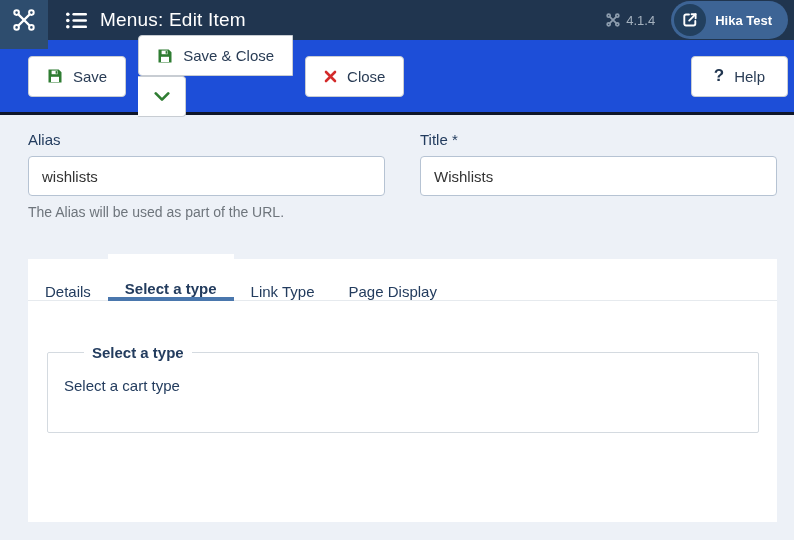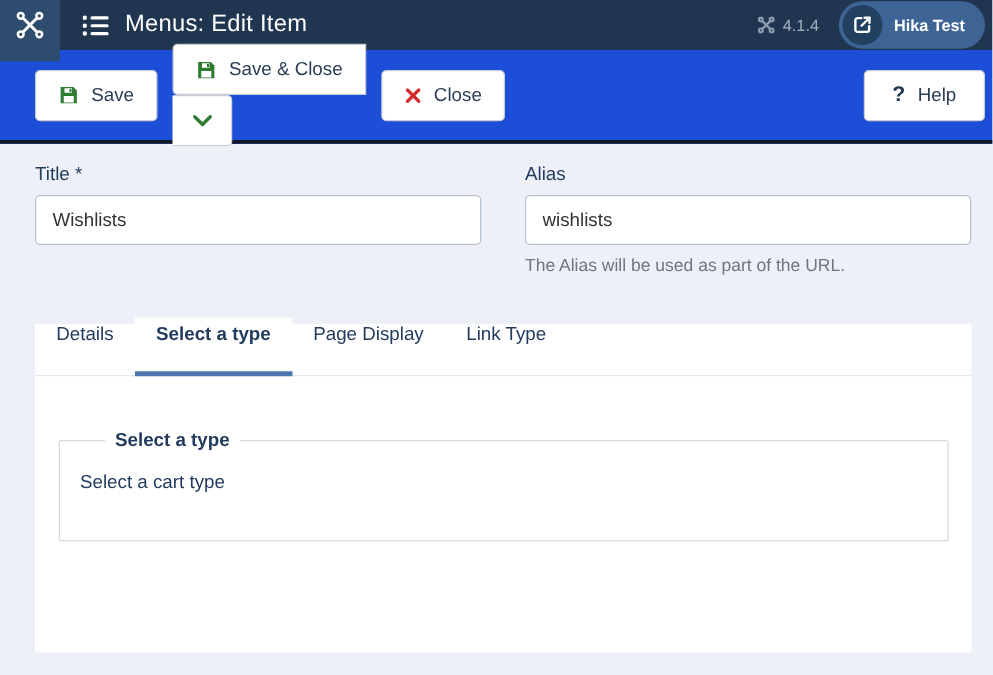--- a/index.html
+++ b/index.html
@@ -33,21 +33,21 @@
   
   .fields{display:flex;gap:35px;padding:16px 17px 0 28px;}
   .field{flex:1;min-width:0;}
   .field-label{display:block;color:#233c5e;font-size:15px;margin-bottom:8px;}
   .text-input{width:100%;box-sizing:border-box;height:40px;border:1px solid #b6c3d3;border-radius:4px;padding:0 13px;font-size:15px;color:#333;background:#fff;font-family:inherit;}
   .helper{margin-top:8px;color:#6e757c;font-size:14px;}
   
   .tabs-card{margin:34px 17px 0 28px;}
   .tab-row{display:flex;height:47px;box-sizing:border-box;border-bottom:1px solid #e6eaee;
     background:linear-gradient(#edf1f7 0,#edf1f7 5px,#ffffff 5px,#ffffff 100%);}
-  .tab{display:flex;align-items:flex-start;padding:5px 17px 0;font-size:15px;color:#233c5e;cursor:pointer;white-space:nowrap;}
+  .tab{display:flex;align-items:flex-end;padding:5px 17px 0;font-size:15px;color:#233c5e;cursor:pointer;white-space:nowrap;}
   .tab.active{background:#fff;border-bottom:4px solid #4a77ad;margin-bottom:-1px;font-weight:700;}
   .tab-content{background:#fff;height:221px;box-sizing:border-box;padding:43px 18px 0 19px;}
   
   .type-fieldset{border:1px solid #d4dae0;border-radius:2px;margin:0;padding:14px 16px 38px;}
   .type-fieldset legend{margin-left:20px;padding:0 8px;font-weight:700;color:#233c5e;font-size:15px;}
   .cfg-row{display:flex;align-items:flex-start;}
   .cfg-label{flex:0 0 233px;color:#233c5e;font-size:15px;padding-top:2px;}
   .cfg-options{display:flex;flex-direction:column;gap:12px;}
   .radio-row{display:flex;align-items:center;gap:10px;cursor:pointer;}
   .radio-row input[type=radio]{width:17px;height:17px;margin:0;accent-color:#2160b5;cursor:pointer;}
@@ -152,43 +152,43 @@
   </button>
 
   <button class="btn btn-help">
     <span class="qmark">?</span>
     <span>Help</span>
   </button>
 </div>
 
 <div class="fields">
   <div class="field">
-    <label class="field-label">Title *</label>
-    <input class="text-input" type="text" value="Wishlists" style="">
-  </div>
-  <div class="field">
     <label class="field-label">Alias</label>
     <input class="text-input" type="text" value="wishlists" style="">
     <div class="helper">The Alias will be used as part of the URL.</div>
+  </div>
+  <div class="field">
+    <label class="field-label">Title *</label>
+    <input class="text-input" type="text" value="Wishlists" style="">
   </div>
 </div>
 
 <div class="tabs-card">
   <div class="tab-row">
     <div class="tab">
       <span>Details</span>
     </div>
     <div class="tab active">
       <span>Select a type</span>
     </div>
     <div class="tab">
-      <span>Page Display</span>
+      <span>Link Type</span>
     </div>
     <div class="tab">
-      <span>Link Type</span>
+      <span>Page Display</span>
     </div>
   </div>
 
   <div class="tab-content">
     <fieldset class="type-fieldset">
       <legend>Select a type</legend>
       <div class="cfg-row">
         <div class="cfg-label">Select a cart type</div>
       </div>
     </fieldset>

